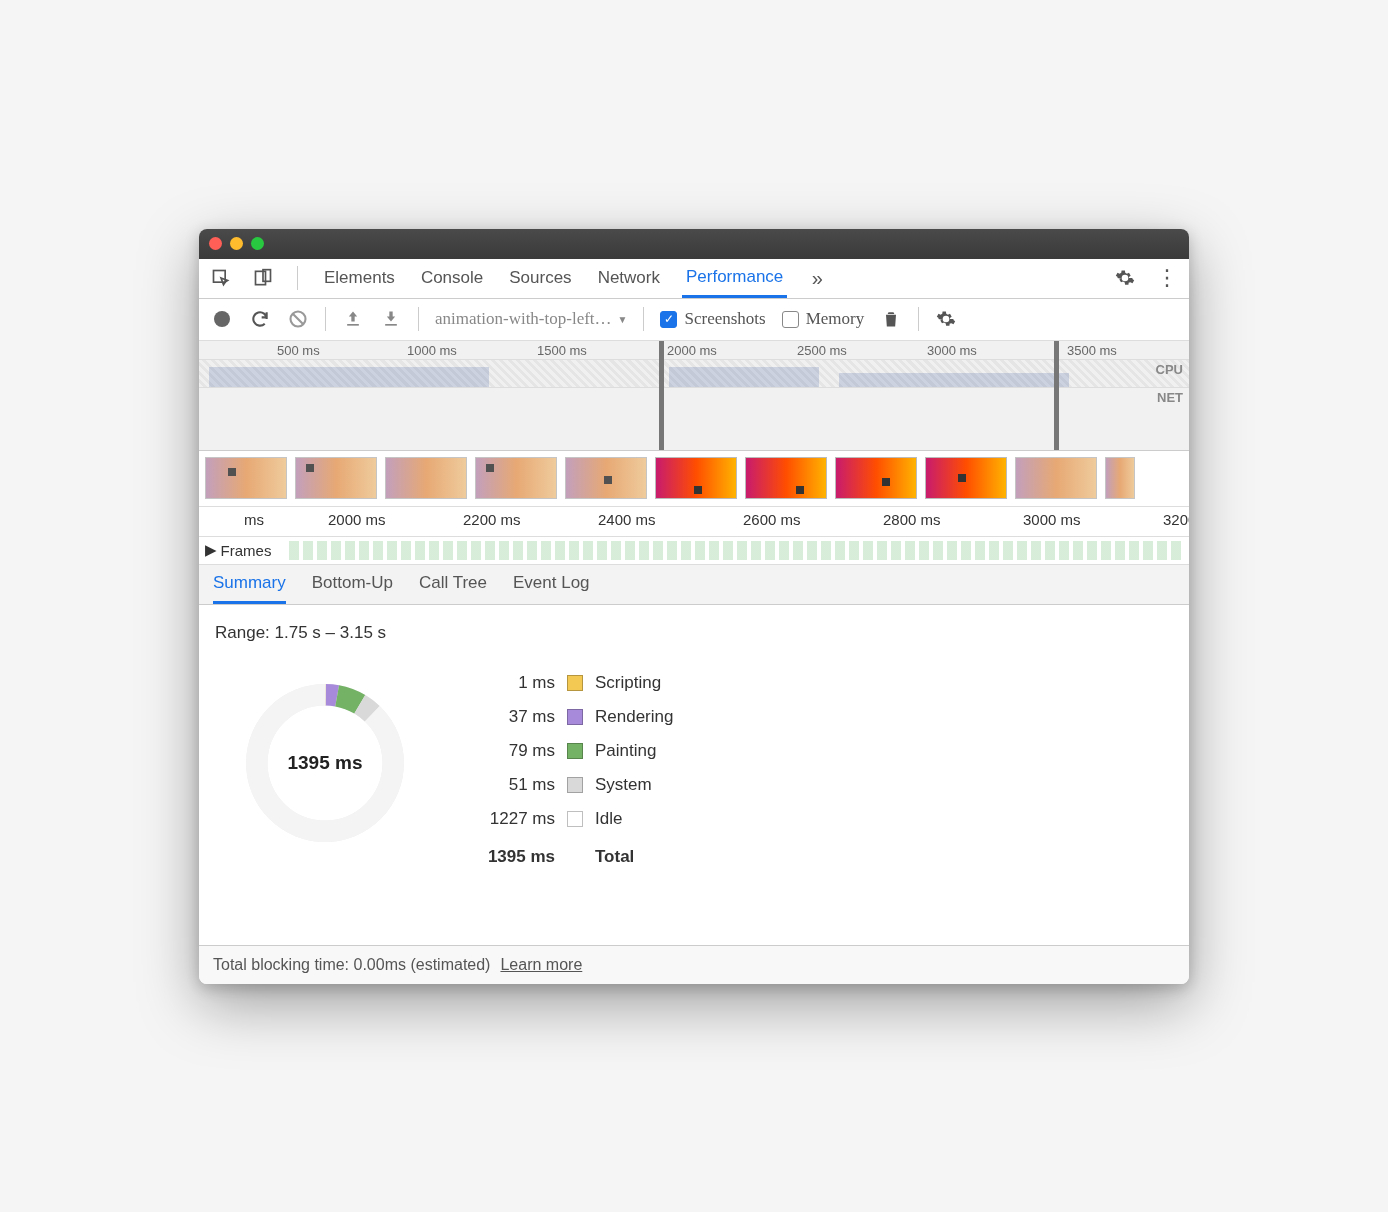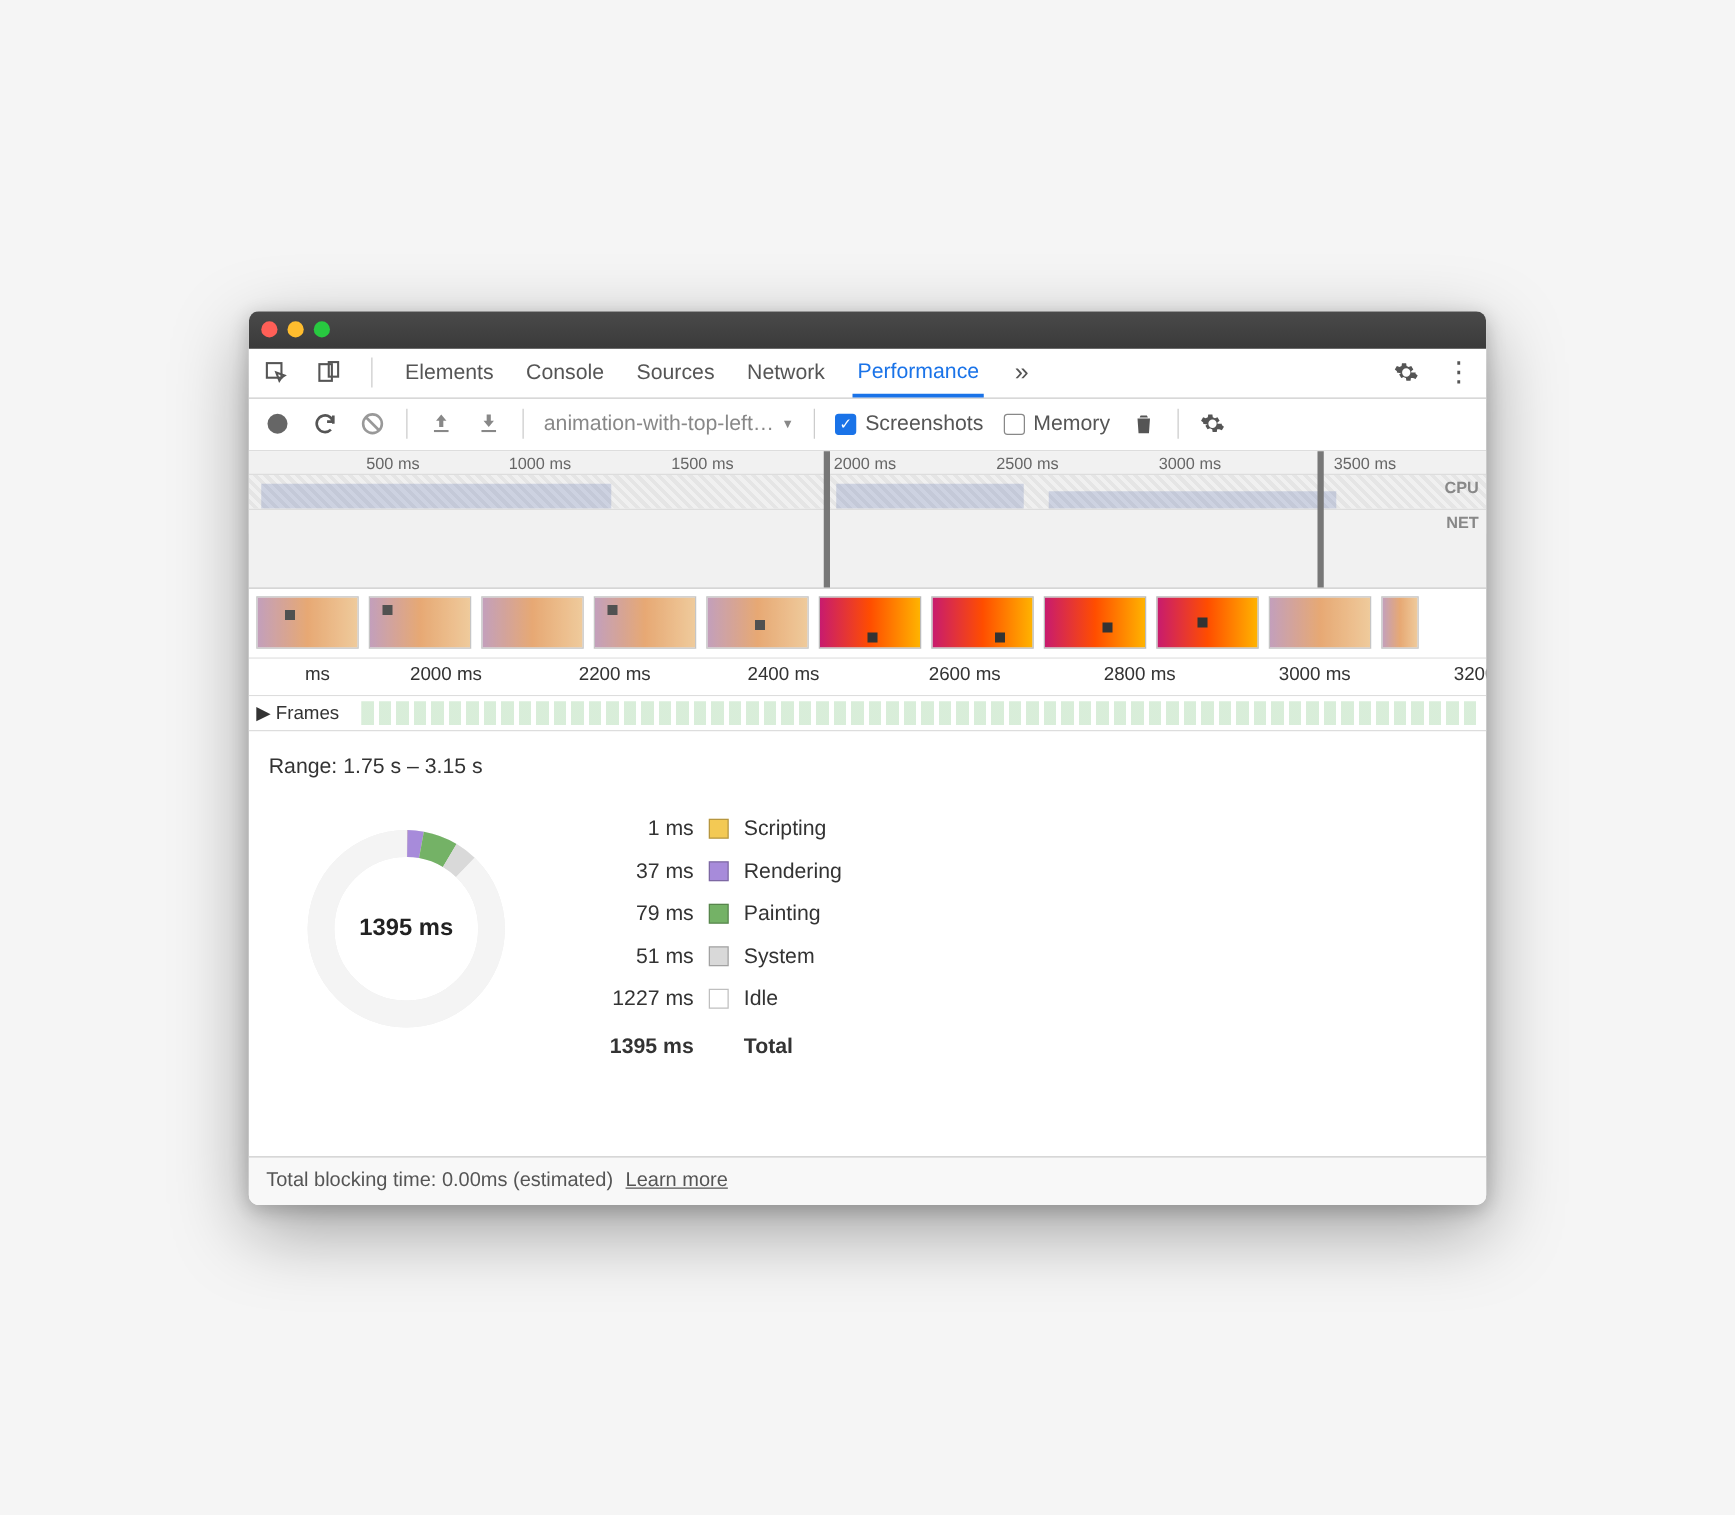--- a/index.html
+++ b/index.html
@@ -60,20 +60,21 @@
   
   .toolbar {
     display: flex;
     align-items: center;
     height: 42px;
     padding: 0 12px;
     gap: 16px;
     border-bottom: 1px solid #ddd;
     color: #555;
     font-size: 17px;
+    font-family: Liberation Serif, serif;
   }
   .toolbar .icon { width:22px; height:22px; display:flex; align-items:center; justify-content:center; }
   .toolbar .record-dot { width:16px; height:16px; border-radius:50%; background:#666; }
   .toolbar .sep { width:1px; height:24px; background:#ccc; }
   .toolbar .dropdown { color:#888; display:flex; align-items:center; gap:6px; }
   .toolbar .dropdown .chev { font-size:10px; color:#888; }
   .checkbox { display:flex; align-items:center; gap:7px; }
   .checkbox .box { width:17px; height:17px; border:1px solid #888; border-radius:3px; display:flex; align-items:center; justify-content:center; }
   .checkbox .box.checked { background:#1a73e8; border-color:#1a73e8; color:#fff; font-size:12px; }
   
@@ -301,21 +302,21 @@
     <div class="sep"></div>
     <div class="icon">
       <svg class="ic" viewBox="0 0 24 24" fill="#555">
           <path d="M12 8a4 4 0 100 8 4 4 0 000-8zm9 4a7 7 0 01-.1 1.2l2.1 1.6-2 3.4-2.5-1a7 7 0 01-2 .1l-.4 2.7h-4l-.4-2.7a7 7 0 01-2-1.1l-2.5 1-2-3.4 2.1-1.6A7 7 0 013 12a7 7 0 01.1-1.2L1 9.2l2-3.4 2.5 1a7 7 0 012-1.1L7.9 3h4l.4 2.7a7 7 0 012 1.1l2.5-1 2 3.4-2.1 1.6c.1.4.1.8.1 1.2z"></path>
         </svg>
     </div>
   </div>
 
   <div class="overview">
     <div class="overview-ticks">
-      <span style="left:94px">500 ms</span>
+      <span style="left:78px">500 ms</span>
       <span style="left:208px">1000 ms</span>
       <span style="left:338px">1500 ms</span>
       <span style="left:468px">2000 ms</span>
       <span style="left:598px">2500 ms</span>
       <span style="left:728px">3000 ms</span>
       <span style="left:868px">3500 ms</span>
     </div>
     <div class="overview-track cpu">
       <div class="blob" style="left:10px; width:280px;"></div>
       <div class="blob" style="left:470px; width:150px;"></div>
@@ -369,20 +370,26 @@
     <span style="left:925px">3200</span>
   </div>
   <div class="frames-row">
     <div class="label">
       <span>▶</span>
       <span>Frames</span>
     </div>
     <div class="bars"></div>
   </div>
 
+  <div class="lower-tabs">
+    <div class="ltab active">Summary</div>
+    <div class="ltab">Bottom-Up</div>
+    <div class="ltab">Call Tree</div>
+    <div class="ltab">Event Log</div>
+  </div>
 
   <div class="summary">
     <div class="range">Range: 1.75 s – 3.15 s</div>
     <div class="summary-body">
       <div class="donut-wrap">
         <svg viewBox="0 0 42 42" width="180" height="180" id="donut-svg">
             <circle cx="21" cy="21" r="15.915" fill="none" stroke="#eee" stroke-width="5"></circle>
             <circle cx="21" cy="21" r="15.915" fill="none" stroke="#f3c954" stroke-width="5" stroke-dasharray="0.07168458781362007 99.92831541218638" stroke-dashoffset="25"></circle>
             <circle cx="21" cy="21" r="15.915" fill="none" stroke="#a78bda" stroke-width="5" stroke-dasharray="2.6523297491039424 97.34767025089606" stroke-dashoffset="24.92831541218638"></circle>
             <circle cx="21" cy="21" r="15.915" fill="none" stroke="#74b266" stroke-width="5" stroke-dasharray="5.663082437275985 94.33691756272401" stroke-dashoffset="22.275985663082437"></circle>

